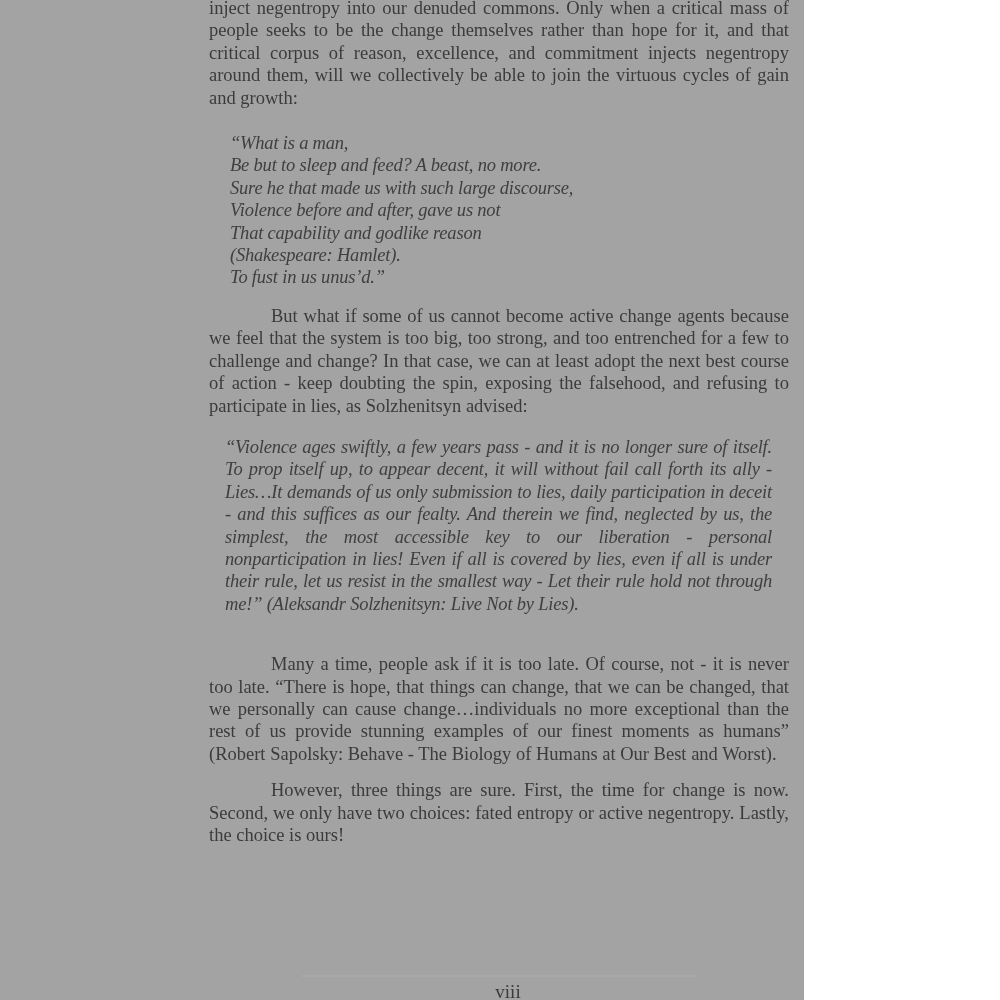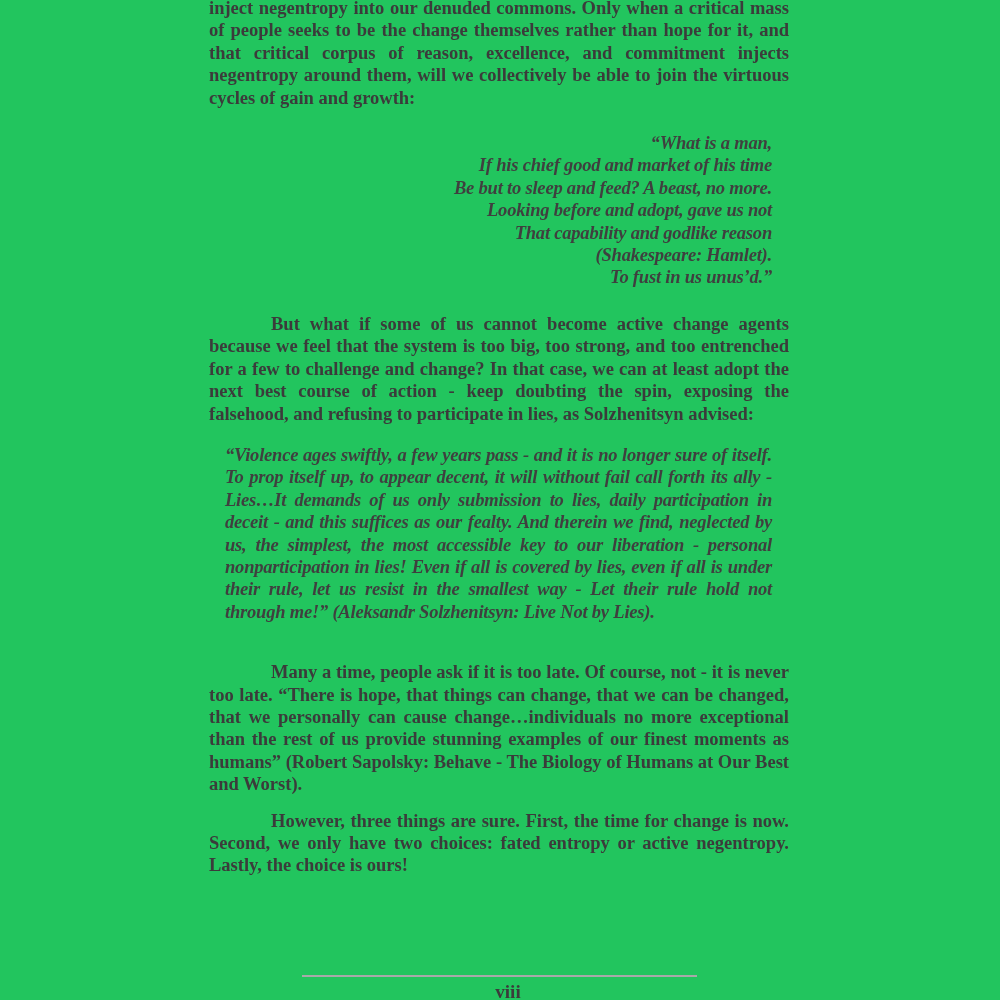--- a/index.html
+++ b/index.html
@@ -1,48 +1,47 @@
 <!DOCTYPE html>
 <html><head>
 <meta charset="utf-8">
 <style>
   * { margin: 0; padding: 0; box-sizing: border-box; }
   html, body { width: 1000px; height: 1000px; }
   body { background: #ffffff; }
   .page {
     position: relative;
-    width: 1000px;
+    width: 804px;
     height: 1000px;
-    background: #22c55e;
+    background: #a3a3a3;
     overflow: hidden;
     font-family: "Liberation Serif", serif;
     color: #3b3b3b;
-    font-weight: bold;
   }
   .text-column {
     position: absolute;
     left: 209px;
     top: -3px;
     width: 580px;
     font-size: 18.5px;
     line-height: 22.4px;
   }
   p.body { text-align: justify; }
   p.indent { text-indent: 62px; }
   .quote {
     font-style: italic;
     margin-left: 21px;
     margin-right: 17px;
     letter-spacing: -0.2px;
     color: #3f3f3f;
   }
-  .poem { text-align: right; margin-top: 23px; }
+  .poem { text-align: left; margin-top: 23px; }
   .poem div { white-space: nowrap; }
   .prose-quote { text-align: justify; margin-top: 19px; margin-left: 16px; }
-  .p2 { margin-top: 24px; }
+  .p2 { margin-top: 16px; }
   .p3 { margin-top: 38px; }
   .p4 { margin-top: 14px; }
   .footer-rule {
     position: absolute;
     left: 302px;
     top: 975px;
     width: 395px;
     height: 2px;
     background: #a9a9a9;
   }
@@ -59,23 +58,23 @@
 </head>
 <body>
 
 <div class="page">
   <div class="text-column">
 
     <p class="body">inject negentropy into our denuded commons. Only when a critical mass of people seeks to be the change themselves rather than hope for it, and that critical corpus of reason, excellence, and commitment injects negentropy around them, will we collectively be able to join the virtuous cycles of gain and growth:</p>
 
     <div class="quote poem">
       <div>“What is a man,</div>
-      <div>If his chief good and market of his time</div>
       <div>Be but to sleep and feed? A beast, no more.</div>
-      <div>Looking before and adopt, gave us not</div>
+      <div>Sure he that made us with such large discourse,</div>
+      <div>Violence before and after, gave us not</div>
       <div>That capability and godlike reason</div>
       <div>(Shakespeare: Hamlet).</div>
       <div>To fust in us unus’d.”</div>
     </div>
 
     <p class="body indent p2">But what if some of us cannot become active change agents because we feel that the system is too big, too strong, and too entrenched for a few to challenge and change? In that case, we can at least adopt the next best course of action - keep doubting the spin, exposing the falsehood, and refusing to participate in lies, as Solzhenitsyn advised:</p>
 
     <div class="quote prose-quote">“Violence ages swiftly, a few years pass - and it is no longer sure of itself. To prop itself up, to appear decent, it will without fail call forth its ally - Lies…It demands of us only submission to lies, daily participation in deceit - and this suffices as our fealty. And therein we find, neglected by us, the simplest, the most accessible key to our liberation - personal nonparticipation in lies! Even if all is covered by lies, even if all is under their rule, let us resist in the smallest way - Let their rule hold not through me!” (Aleksandr Solzhenitsyn: Live Not by Lies).</div>
 
     <p class="body indent p3">Many a time, people ask if it is too late. Of course, not - it is never too late. “There is hope, that things can change, that we can be changed, that we personally can cause change…individuals no more exceptional than the rest of us provide stunning examples of our finest moments as humans” (Robert Sapolsky: Behave - The Biology of Humans at Our Best and Worst).</p>

